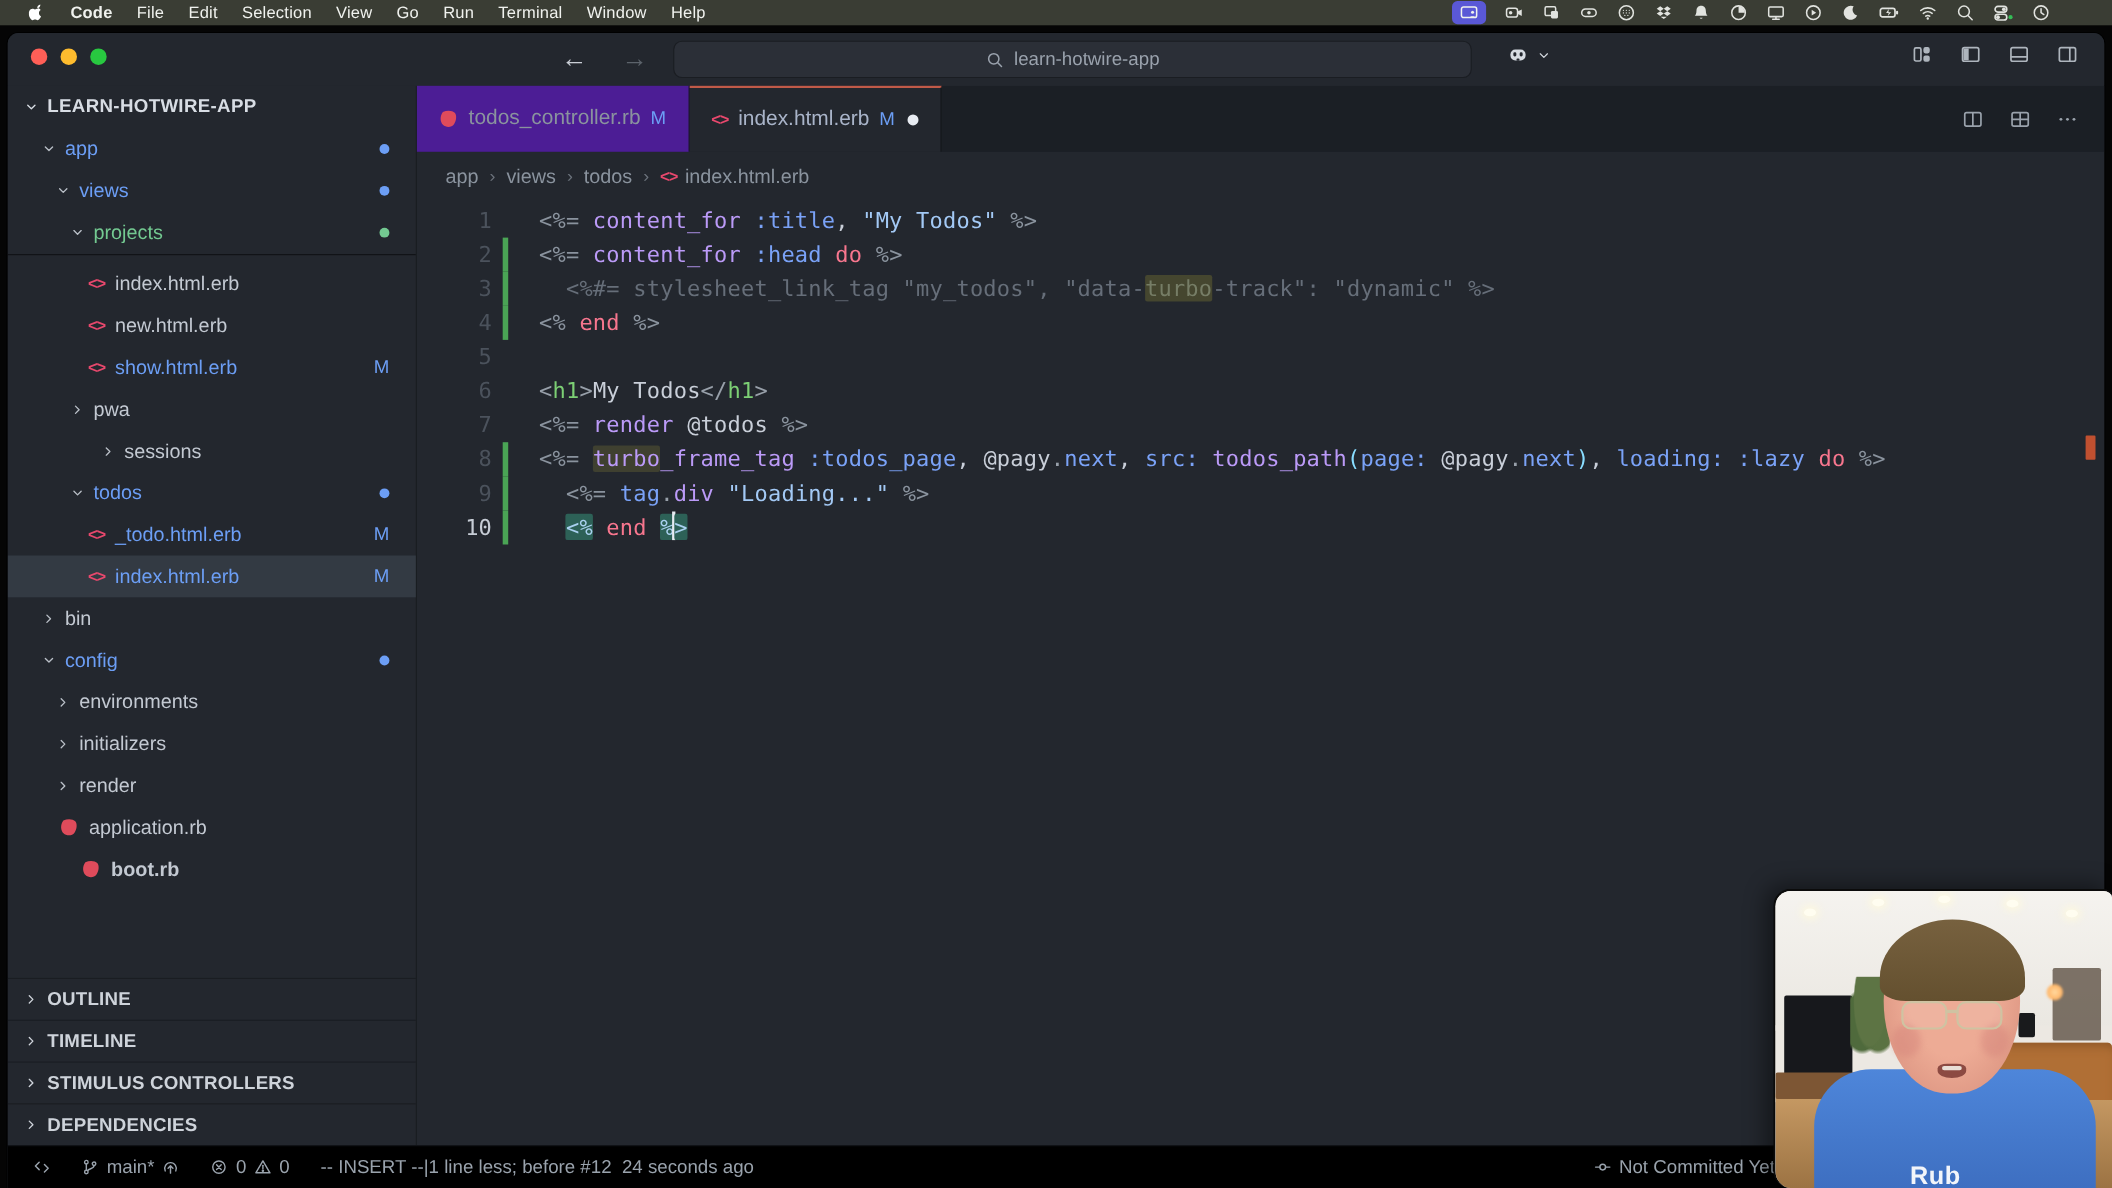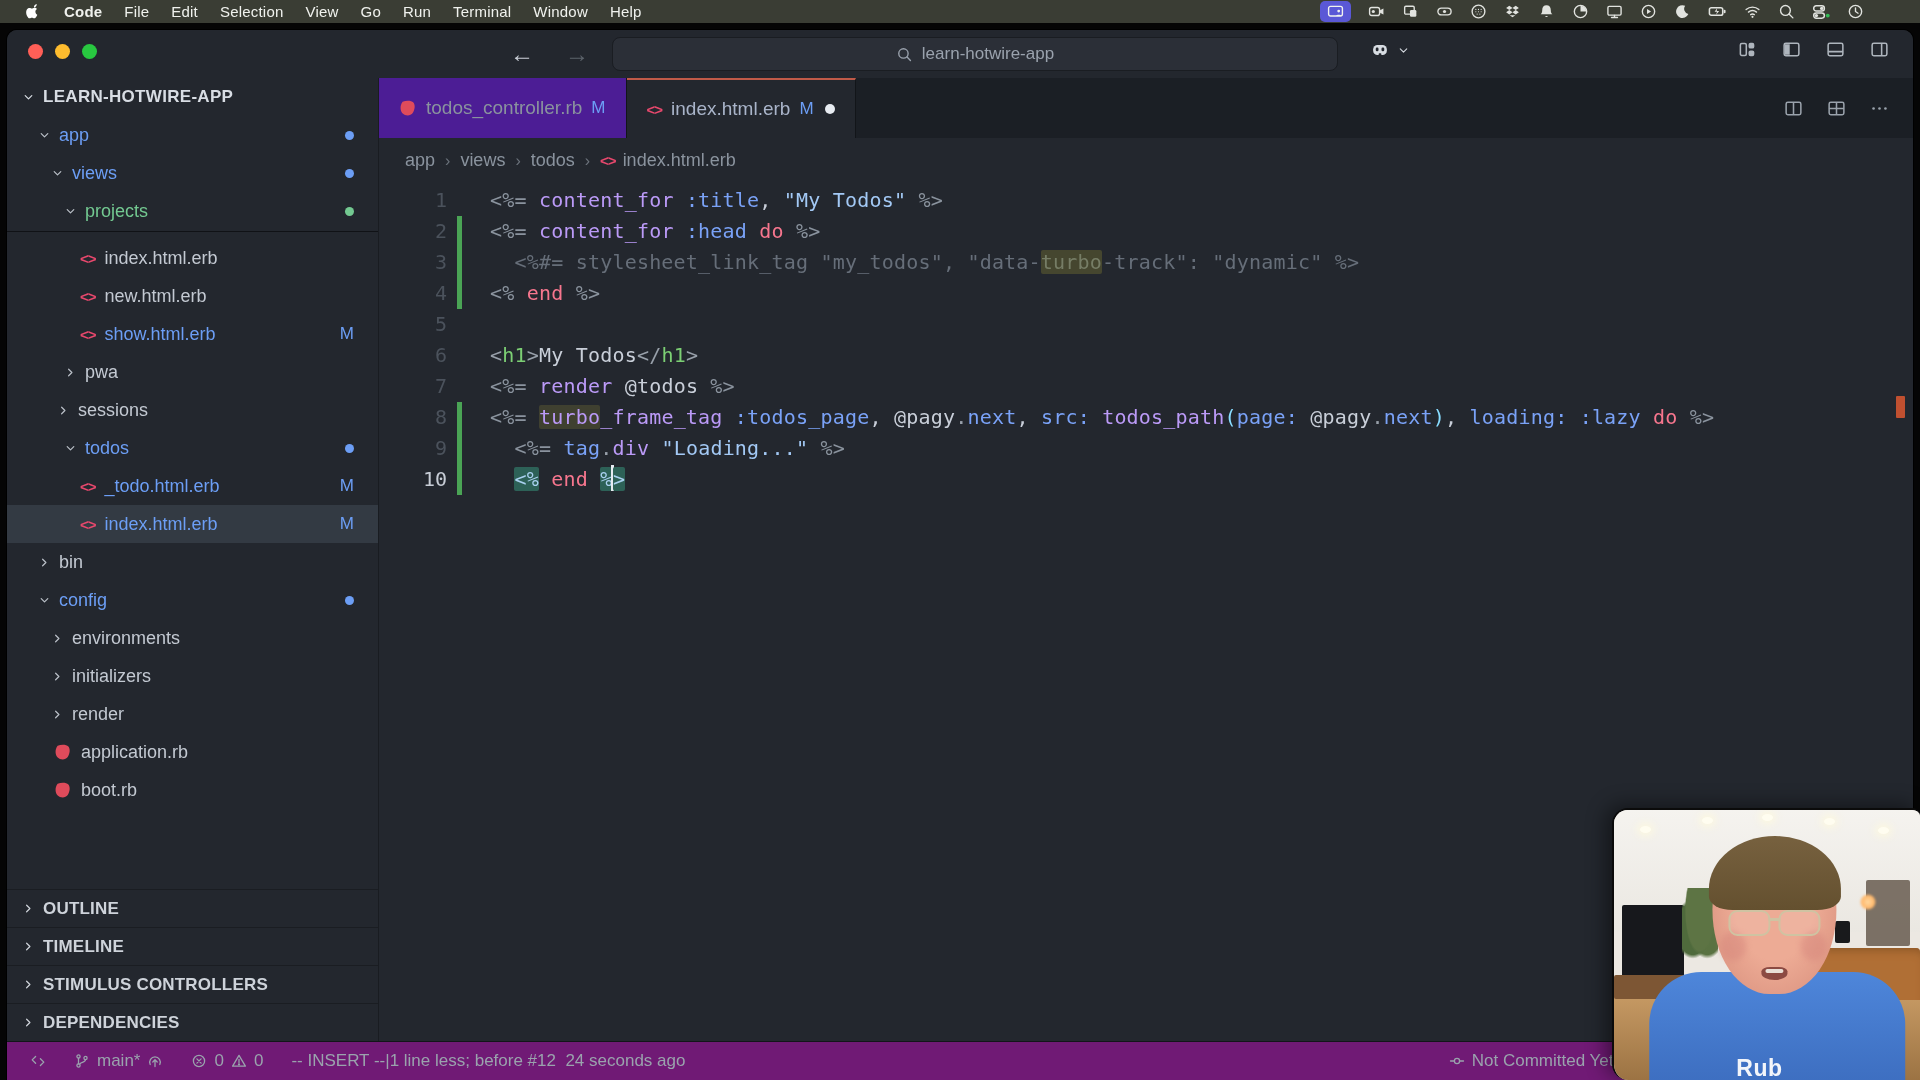--- a/index.html
+++ b/index.html
@@ -76,21 +76,21 @@
   .tk-erb{color:#8a939e}.tk-fn{color:#bb9af7}.tk-sym{color:#7aa2f7}.tk-str{color:#a3c9f5}
   .tk-kw{color:#f7768e}.tk-iv{color:#c9cfd9}.tk-pl{color:#c9cfd9}.tk-pt{color:#98a0aa}
   .tk-tag{color:#7ccf74}.tk-cm{color:#666e79}.tk-pr{color:#89ddff}
   .tk-cmh{color:#767d66;background:#45462f;border-radius:2px}
   .tk-fnh{color:#bb9af7;background:#3f4030;border-radius:2px}
   .tk-sel{color:#a9d0ef;background:#2d6157;border-radius:2px}
   .tk-cur{display:inline-block;width:2.5px;height:26px;background:#e6ebf2;vertical-align:-5px;margin:0 -1px}
   .ruler-mark{position:absolute;right:8px;top:213px;width:9px;height:22px;background:#c05030;border-radius:1px}
 
   
-  .statusbar{height:39px;background:#701a75;border-top:1px solid #121519;display:flex;align-items:center;color:#9aa3ad;font-size:17px;padding:0 14px;flex:none}
+  .statusbar{height:39px;background:#000000;border-top:1px solid #121519;display:flex;align-items:center;color:#9aa3ad;font-size:17px;padding:0 14px;flex:none}
   .sb-item{display:flex;align-items:center;gap:7px;padding:0 9px;white-space:pre}
   .sb-item .ic{display:flex}
   .sb-spacer{flex:1}
   .statusbar .gap-l{margin-left:10px}
 
   
   .webcam{position:absolute;right:0;bottom:0;width:308px;height:272px;border:2.5px solid #0b0b0b;border-right:none;border-bottom:none;border-radius:16px 8px 0 16px;overflow:hidden;background:#e9e5df;z-index:60;box-shadow:-6px -3px 20px rgba(0,0,0,.45)}
   .cam-ceiling{position:absolute;top:0;left:0;right:0;height:47%;background:linear-gradient(#f5f3ef,#eae7e1)}
   .cam-wall{position:absolute;top:45%;left:0;right:0;height:26%;background:#ece8e2}
   .cam-floor{position:absolute;bottom:0;left:0;right:0;height:32%;background:linear-gradient(#c79a64,#9c7343)}
@@ -384,21 +384,21 @@
               </span>
             </div>
             <div class="trow" style="padding-left: 56px;">
               <span class="chev">
                 <svg width="15" height="15" viewBox="0 0 16 16" fill="none" stroke="currentColor" stroke-width="1.3" stroke-linecap="round" stroke-linejoin="round">
                   <path d="M6 4.5 L9.5 8 L6 11.5"></path>
                 </svg>
               </span>
               <span class="lbl c-plain">pwa</span>
             </div>
-            <div class="trow" style="padding-left: 49px;">
+            <div class="trow" style="padding-left: 72px; margin-left: 12px;">
               <span class="chev">
                 <svg width="15" height="15" viewBox="0 0 16 16" fill="none" stroke="currentColor" stroke-width="1.3" stroke-linecap="round" stroke-linejoin="round">
                   <path d="M6 4.5 L9.5 8 L6 11.5"></path>
                 </svg>
               </span>
               <span class="lbl c-plain">sessions</span>
             </div>
             <div class="trow" style="padding-left: 56px;">
               <span class="chev">
                 <svg width="15" height="15" viewBox="0 0 16 16" fill="none" stroke="currentColor" stroke-width="1.3" stroke-linecap="round" stroke-linejoin="round">
@@ -472,21 +472,21 @@
               <span class="lbl c-plain">render</span>
             </div>
             <div class="trow" style="padding-left: 47px;">
               <span class="ficon">
                 <svg width="18" height="18" viewBox="0 0 16 16">
                   <path d="M3.2 2.5 C6.5 1 11 1.2 12.8 3.2 c1.8 2 1.4 6.5-.6 9.3 -2 2.8-6.7 2.6-8.9.4 C1.1 10.7.5 6 3.2 2.5 Z" fill="#df4b5b"></path>
                 </svg>
               </span>
               <span class="lbl c-plain">application.rb</span>
             </div>
-            <div class="trow" style="padding-left: 47px;">
+            <div class="trow" style="padding-left: 67px; font-weight: bold;">
               <span class="ficon">
                 <svg width="18" height="18" viewBox="0 0 16 16">
                   <path d="M3.2 2.5 C6.5 1 11 1.2 12.8 3.2 c1.8 2 1.4 6.5-.6 9.3 -2 2.8-6.7 2.6-8.9.4 C1.1 10.7.5 6 3.2 2.5 Z" fill="#df4b5b"></path>
                 </svg>
               </span>
               <span class="lbl c-plain">boot.rb</span>
             </div>
           </div>
         <div class="sb-sections">
             <div class="sb-section">

